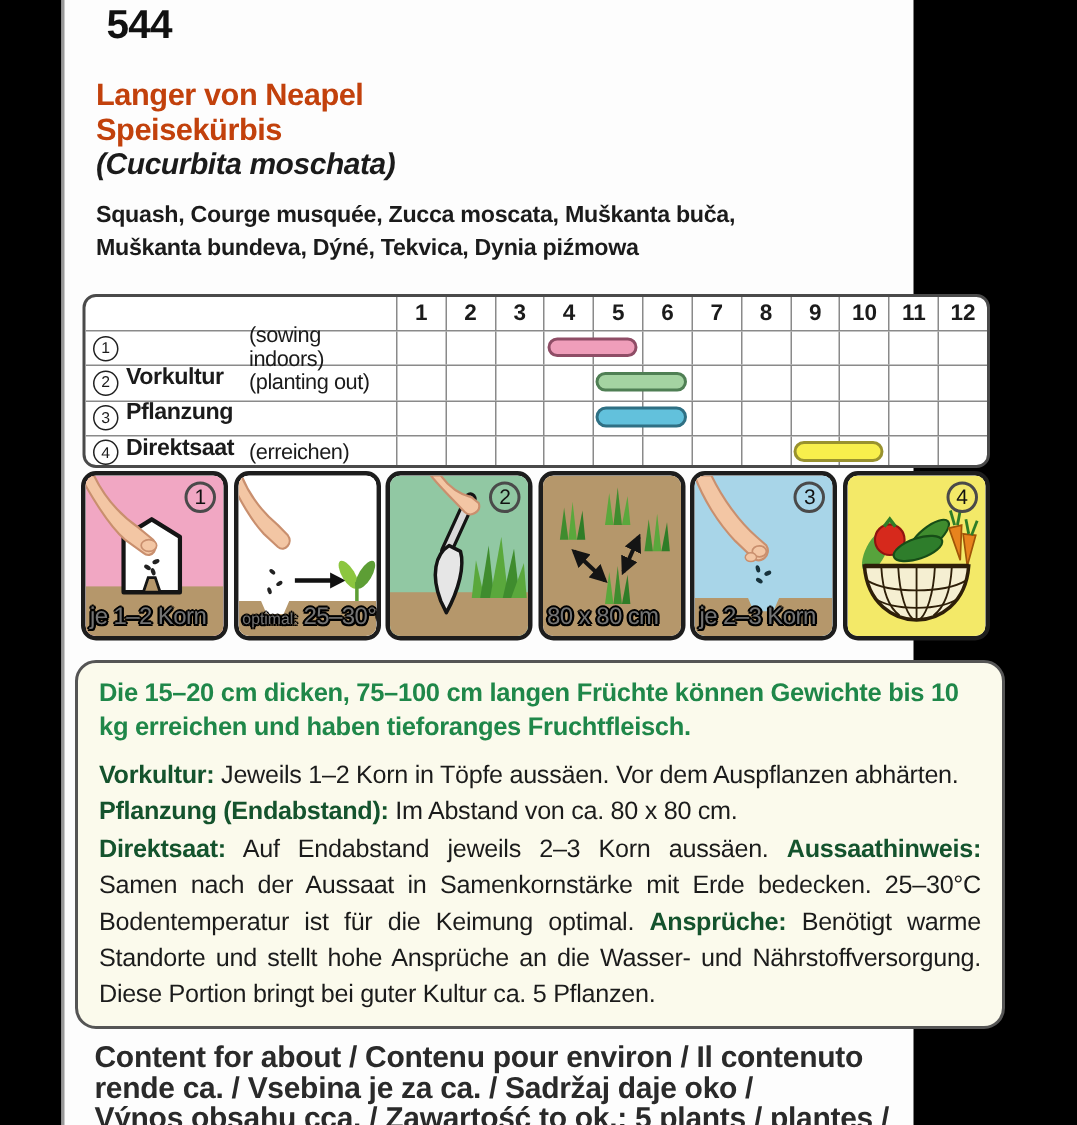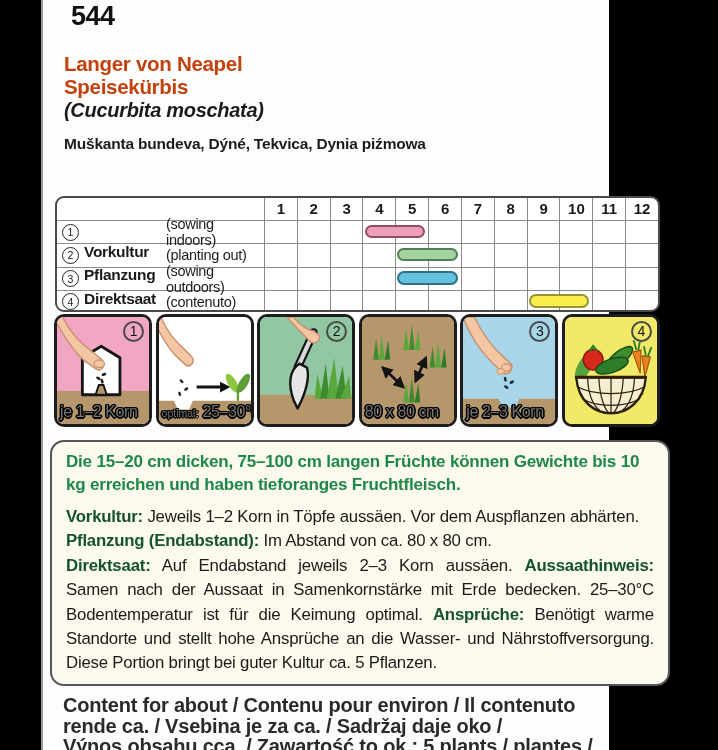--- a/index.html
+++ b/index.html
@@ -104,20 +104,21 @@
 
   <div class="page-number">544</div>
 
   <div class="title-block">
     <div class="title-line">Langer von Neapel</div>
     <div class="title-line">Speisekürbis</div>
     <div class="botanical">(Cucurbita moschata)</div>
   </div>
 
   <div class="synonyms">
+    <div>Squash, Courge musquée, Zucca moscata, Muškanta buča,</div>
     <div>Muškanta bundeva, Dýné, Tekvica, Dynia piźmowa</div>
   </div>
 
   <div class="cal">
     <div class="cal-head">
       <div class="spacer"></div>
       <div class="months">
           <span>1</span>
           <span>2</span>
           <span>3</span>
@@ -174,21 +175,20 @@
             <i></i>
             <i></i>
             <i></i>
             <span class="bar" style="left: calc(33.3333% + 2px); width: calc(16.6667% - 5px); background: rgb(164, 211, 162); border-color: rgb(79, 127, 84);"></span>
           </div>
         </div>
         <div class="cal-row">
           <div class="cal-label">
             <span class="circ">3</span>
             <b>Direktsaat</b>
-            <span class="en">(sowing outdoors)</span>
           </div>
           <div class="cal-months">
             <i></i>
             <i></i>
             <i></i>
             <i></i>
             <i></i>
             <i></i>
             <i></i>
             <i></i>
@@ -196,21 +196,21 @@
             <i></i>
             <i></i>
             <i></i>
             <span class="bar" style="left: calc(33.3333% + 2px); width: calc(16.6667% - 5px); background: rgb(98, 193, 220); border-color: rgb(47, 112, 132);"></span>
           </div>
         </div>
         <div class="cal-row">
           <div class="cal-label">
             <span class="circ">4</span>
             <b>Ernte</b>
-            <span class="en">(contenuto)</span>
+            <span class="en">(erreichen)</span>
           </div>
           <div class="cal-months">
             <i></i>
             <i></i>
             <i></i>
             <i></i>
             <i></i>
             <i></i>
             <i></i>
             <i></i>

